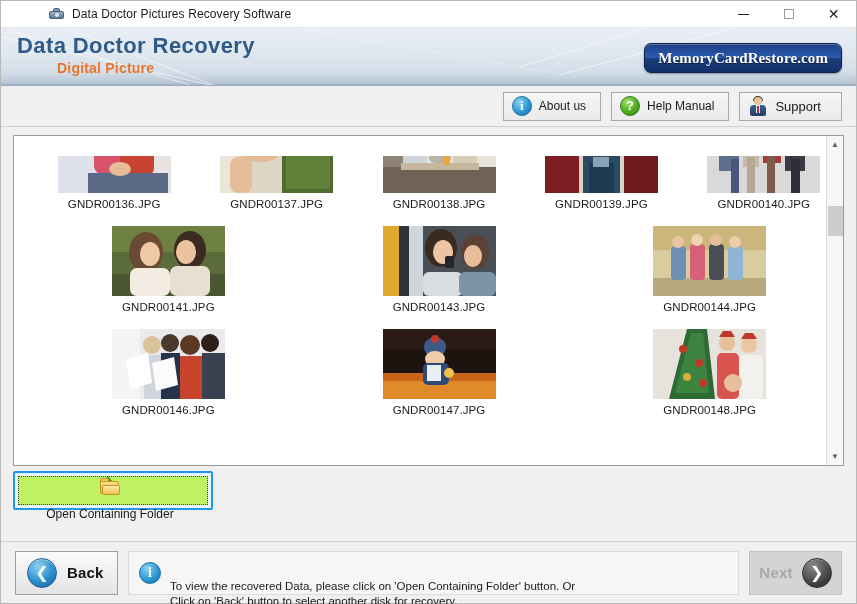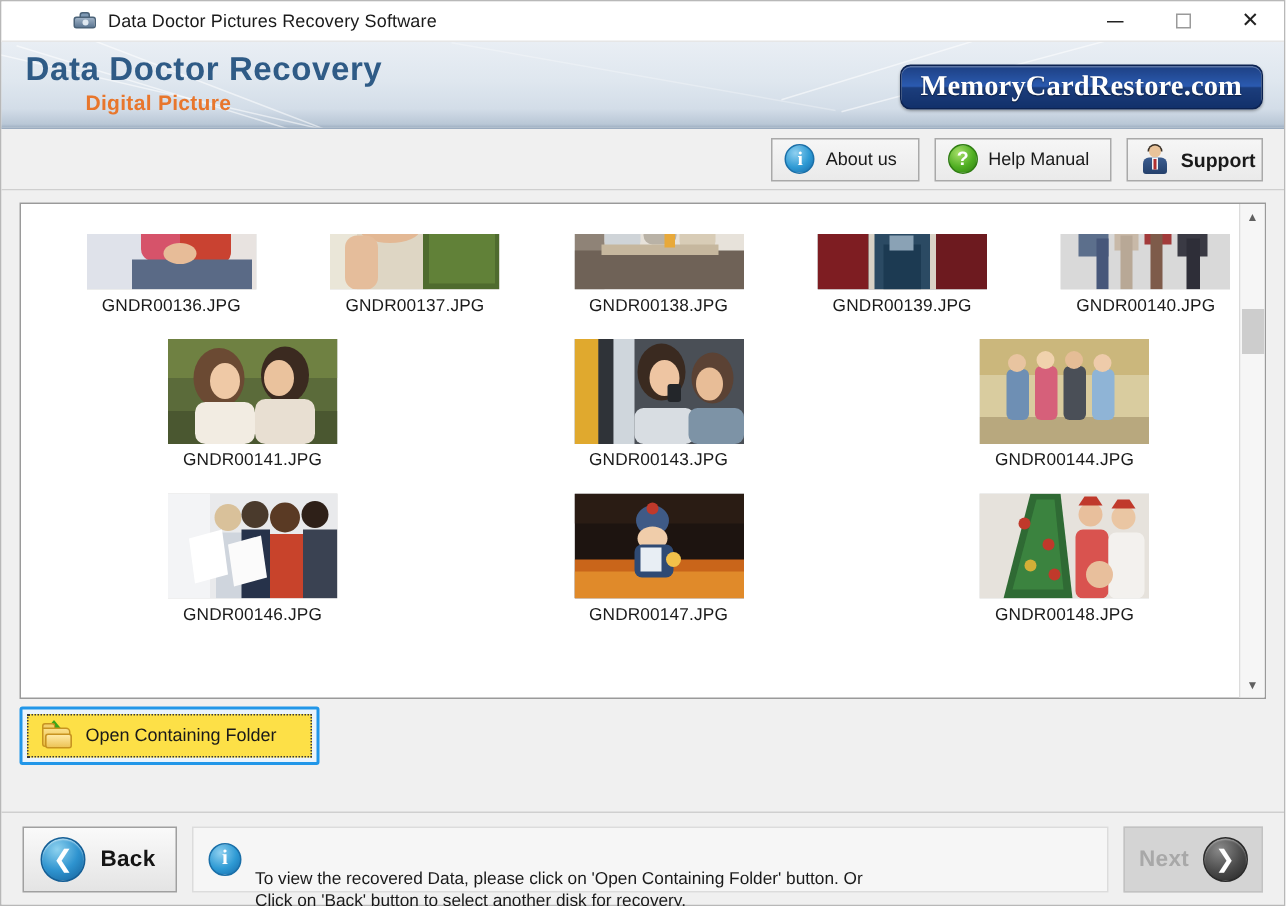--- a/index.html
+++ b/index.html
@@ -83,41 +83,41 @@
   .logo-badge {
     position: absolute; right: 14px; top: 15px;
     height: 30px; padding: 0 13px;
     display: flex; align-items: center;
     background: linear-gradient(to bottom, #1d3f82 0%, #2b5bb0 48%, #1b3d7c 52%, #12306a 100%);
     border: 1px solid #0c2250; border-radius: 7px;
     box-shadow: 0 1px 2px rgba(0,0,0,.35), inset 0 1px 0 rgba(255,255,255,.28);
   }
   .logo-text {
     font-family: "Liberation Serif", serif;
-    font-size: 19px; font-weight: bold; color: #ffffff;
+    font-size: 15px; font-weight: bold; color: #ffffff;
     letter-spacing: .1px; white-space: nowrap;
     text-shadow: 0 1px 1px rgba(0,0,0,.5);
   }
 
   
   .toolbar {
     height: 41px; flex: 0 0 41px;
     background: #f0f0f0;
     display: flex; align-items: center; justify-content: flex-end;
     padding-right: 14px; gap: 10px;
     border-bottom: 1px solid #cfcfcf;
   }
   .tbtn {
     height: 29px; display: flex; align-items: center; gap: 7px;
     padding: 0 14px 0 8px;
     background: linear-gradient(to bottom, #f6f6f6, #eaeaea);
     border: 1px solid #a9a9a9;
     font-size: 12px; color: #1a1a1a; white-space: nowrap;
   }
-  .tbtn.strong { font-weight: bold; font-size: 13px; padding-right: 4px; }
+  .tbtn.strong { font-weight: normal; font-size: 13px; padding-right: 20px; }
   .ico { width: 20px; height: 20px; flex: 0 0 20px; position: relative; }
   .ico.info-blue {
     border-radius: 50%;
     background: radial-gradient(circle at 35% 28%, #8fd0f0 0%, #2e9ad4 55%, #1668a8 100%);
     border: 1px solid #1a6fa8;
     color: #fff; font-family: "Liberation Serif", serif; font-weight: bold;
     font-size: 13px; line-height: 18px; text-align: center;
   }
   .ico.help-green {
     border-radius: 50%;
@@ -206,23 +206,23 @@
     flex: 0 0 46px; background: #f0f0f0;
     display: flex; align-items: center; padding-top: 2px;
   }
   .ocf-focus {
     border: 2px solid #2196e8; border-radius: 2px;
     padding: 3px; background: #eaf4fd;
   }
   .ocf-btn {
     height: 29px; min-width: 190px;
     display: flex; align-items: center; gap: 8px; padding: 0 14px 0 8px;
-    background: #fde047;
+    background: #bef264;
     border: 1px dotted #3a3a3a;
-    font-size: 12px; color: #1a1a1a;
+    font-size: 12px; color: #1a1a1a; flex-direction: column;
   }
   .folder-ico { width: 22px; height: 19px; position: relative; flex: 0 0 22px; }
   .folder-ico .back {
     position: absolute; left: 1px; top: 4px; width: 19px; height: 13px;
     background: linear-gradient(#fbe08a, #e9b93f);
     border: 1px solid #c79321; border-radius: 1px 3px 2px 2px;
   }
   .folder-ico .tab {
     position: absolute; left: 1px; top: 1px; width: 9px; height: 4px;
     background: #f2cf6a; border: 1px solid #c79321; border-bottom: 0;

